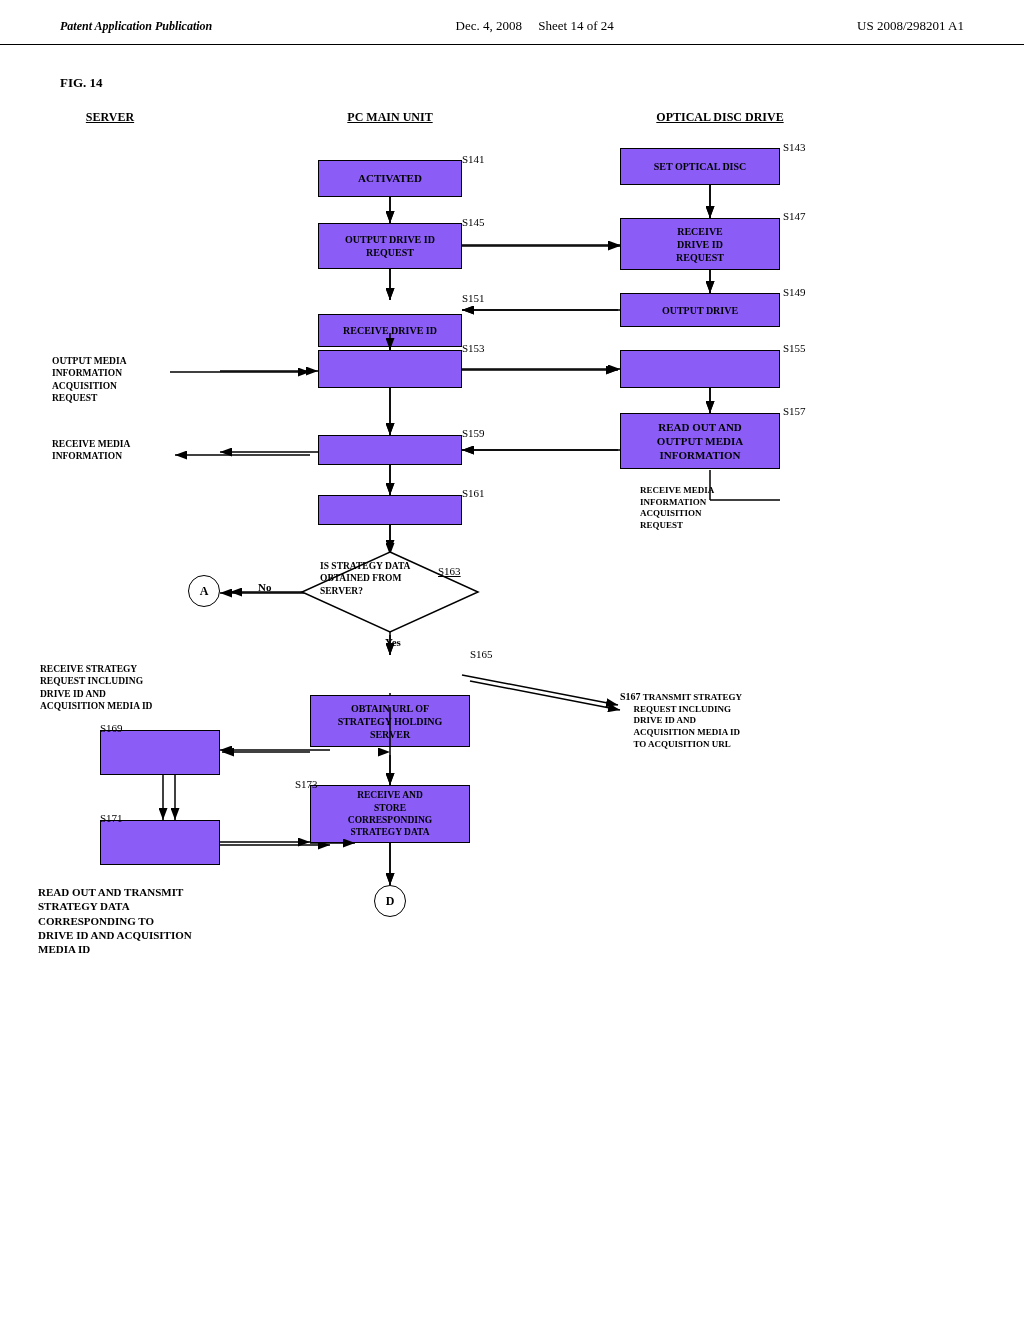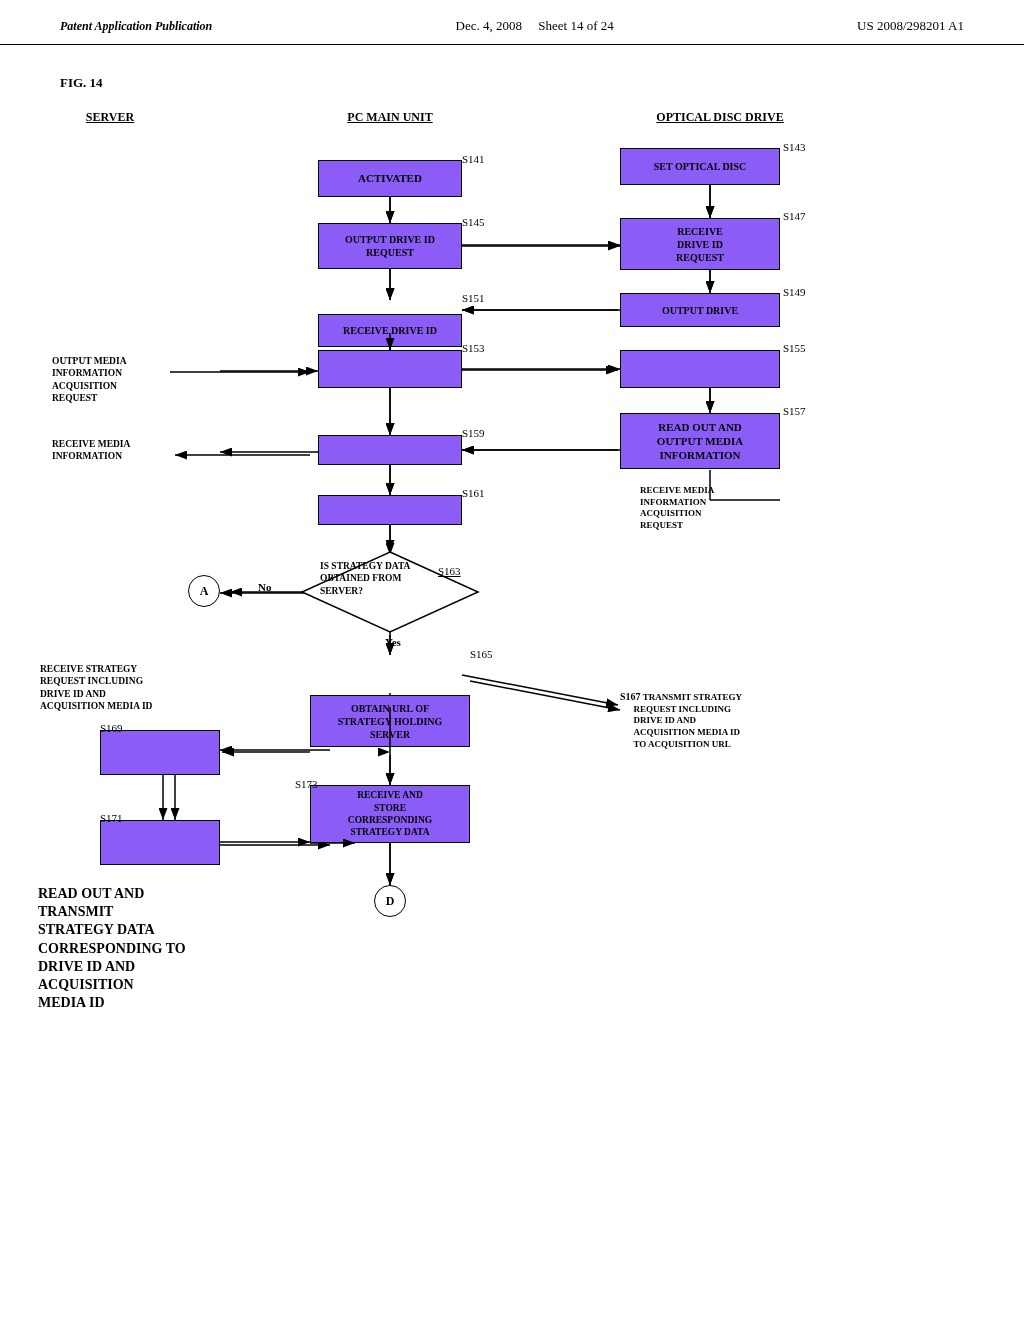--- a/index.html
+++ b/index.html
@@ -353,21 +353,21 @@
   </svg>
 
   <div class="side-text" style="left:620px; top:645px; width:200px; font-size:9px;">
     <span style="font-size:10px;">S167</span> TRANSMIT STRATEGY<br>&nbsp;&nbsp;&nbsp;&nbsp;&nbsp;&nbsp;REQUEST INCLUDING<br>&nbsp;&nbsp;&nbsp;&nbsp;&nbsp;&nbsp;DRIVE ID AND<br>&nbsp;&nbsp;&nbsp;&nbsp;&nbsp;&nbsp;ACQUISITION MEDIA ID<br>&nbsp;&nbsp;&nbsp;&nbsp;&nbsp;&nbsp;TO ACQUISITION URL
   </div>
 
   <div class="side-text" style="left:640px; top:440px; width:160px; font-size:9px;">
     RECEIVE MEDIA<br>INFORMATION<br>ACQUISITION<br>REQUEST
   </div>
 
-  <div class="side-text" style="left:38px; top:840px; width:155px; font-size:14px;">
+  <div class="side-text" style="left:38px; top:840px; width:155px; font-size:11px;">
     READ OUT AND TRANSMIT<br>STRATEGY DATA<br>CORRESPONDING TO<br>DRIVE ID AND ACQUISITION<br>MEDIA ID
   </div>
 
   <svg style="position:absolute;top:0;left:0;width:100%;height:100%;pointer-events:none;" xmlns="http://www.w3.org/2000/svg">
     <defs>
       <marker id="ah" markerWidth="8" markerHeight="6" refX="8" refY="3" orient="auto">
         <polygon points="0 0, 8 3, 0 6" fill="#000"></polygon>
       </marker>
     </defs>
 

